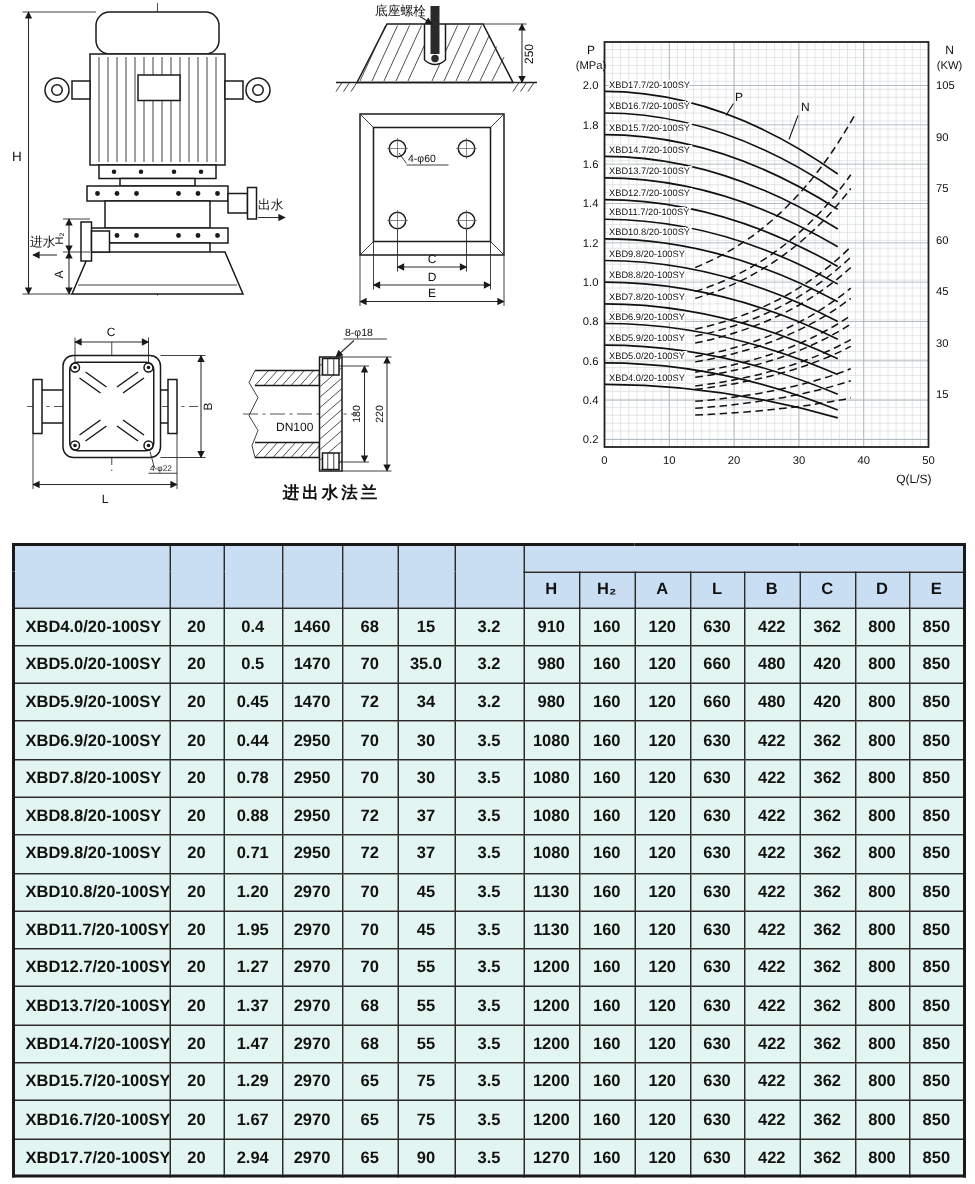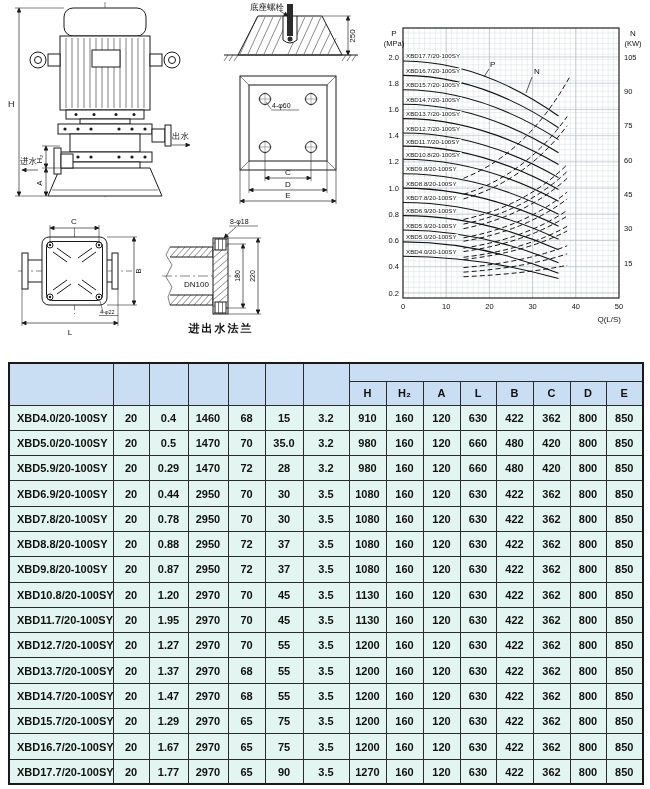--- a/index.html
+++ b/index.html
@@ -486,24 +486,24 @@
           <td>120</td>
           <td>660</td>
           <td>480</td>
           <td>420</td>
           <td>800</td>
           <td>850</td>
         </tr>
         <tr>
           <td class="model">XBD5.9/20-100SY</td>
           <td>20</td>
-          <td>0.29</td>
+          <td>0.45</td>
           <td>1470</td>
           <td>72</td>
-          <td>28</td>
+          <td>34</td>
           <td>3.2</td>
           <td>980</td>
           <td>160</td>
           <td>120</td>
           <td>660</td>
           <td>480</td>
           <td>420</td>
           <td>800</td>
           <td>850</td>
         </tr>
@@ -554,21 +554,21 @@
           <td>120</td>
           <td>630</td>
           <td>422</td>
           <td>362</td>
           <td>800</td>
           <td>850</td>
         </tr>
         <tr>
           <td class="model">XBD9.8/20-100SY</td>
           <td>20</td>
-          <td>0.87</td>
+          <td>0.71</td>
           <td>2950</td>
           <td>72</td>
           <td>37</td>
           <td>3.5</td>
           <td>1080</td>
           <td>160</td>
           <td>120</td>
           <td>630</td>
           <td>422</td>
           <td>362</td>
@@ -690,21 +690,21 @@
           <td>120</td>
           <td>630</td>
           <td>422</td>
           <td>362</td>
           <td>800</td>
           <td>850</td>
         </tr>
         <tr>
           <td class="model">XBD17.7/20-100SY</td>
           <td>20</td>
-          <td>1.77</td>
+          <td>2.94</td>
           <td>2970</td>
           <td>65</td>
           <td>90</td>
           <td>3.5</td>
           <td>1270</td>
           <td>160</td>
           <td>120</td>
           <td>630</td>
           <td>422</td>
           <td>362</td>

